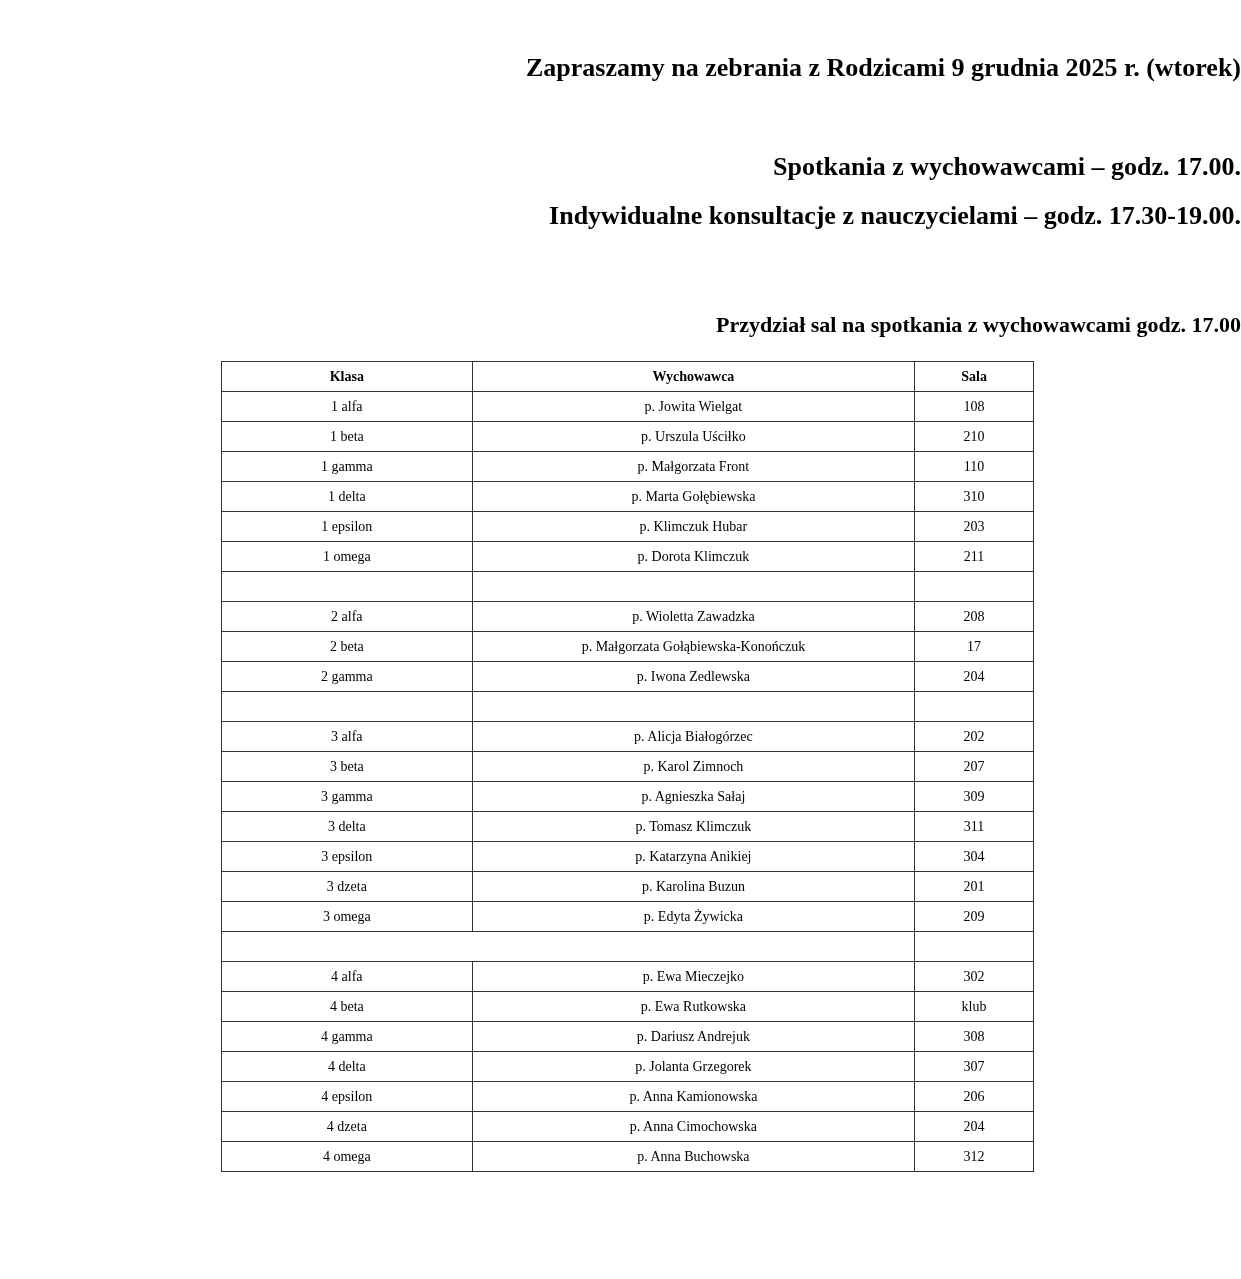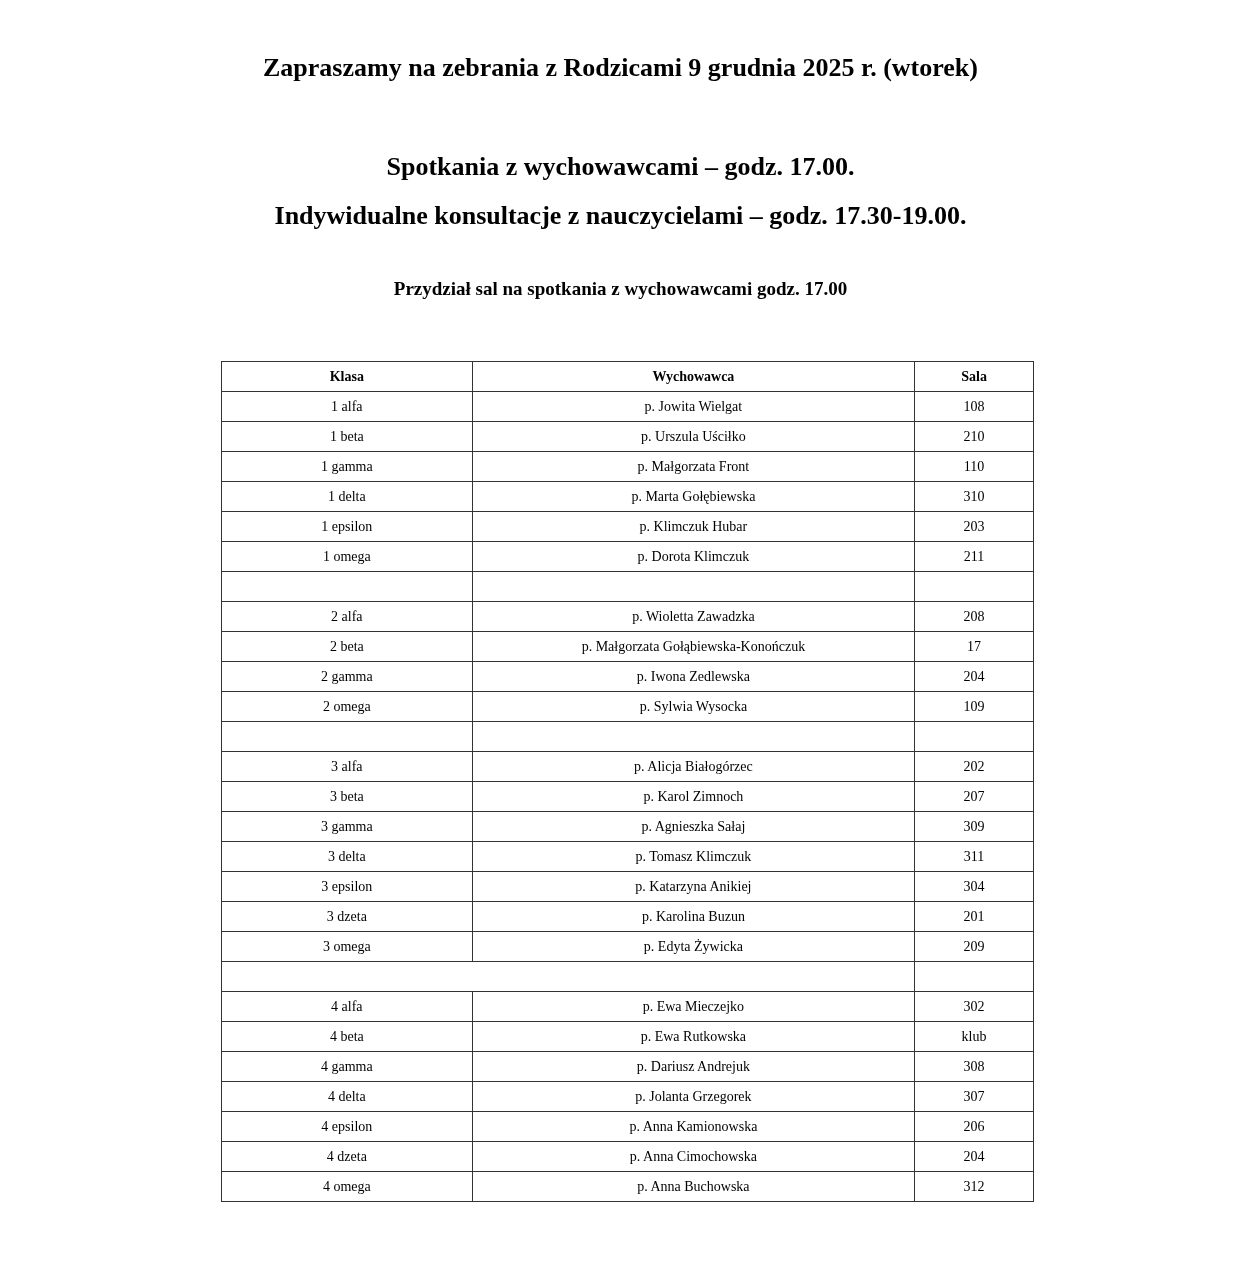--- a/index.html
+++ b/index.html
@@ -1,27 +1,27 @@
 <!DOCTYPE html>
 <html><head>
 <meta charset="utf-8">
 <style>
   html, body { margin: 0; padding: 0; background: #ffffff; }
   body {
     width: 1241px; height: 1279px; position: relative; overflow: hidden;
     font-family: "Liberation Serif", "DejaVu Serif", serif; color: #000;
   }
   .line {
-    position: absolute; left: 0; width: 1241px; text-align: center;
+    position: absolute; left: 0; width: 1241px; text-align: right;
     font-weight: bold; white-space: nowrap;
   }
   #title { top: 53px; font-size: 26px; }
   #sub1 { top: 152px; font-size: 26px; }
   #sub2 { top: 201px; font-size: 26px; }
-  #caption { top: 278px; font-size: 19px; }
+  #caption { top: 312px; font-size: 22px; }
 
   table.assign {
     position: absolute; left: 221px; top: 361px;
     width: 813px; border-collapse: collapse;
     font-size: 14px;
   }
   table.assign td, table.assign th {
     border: 1px solid #333; padding: 0; height: 29px; line-height: 26px;
   }
   table.assign th { font-weight: bold; text-align: center; height: 29px; }
@@ -100,25 +100,20 @@
         <td class="klasa">2 beta</td>
         <td class="name">p. Małgorzata Gołąbiewska-Konończuk</td>
         <td class="sala">17</td>
       </tr>
     <tr>
         <td class="klasa">2 gamma</td>
         <td class="name">p. Iwona Zedlewska</td>
         <td class="sala">204</td>
       </tr>
     <tr>
-        <td class="klasa">2 omega</td>
-        <td class="name">p. Sylwia Wysocka</td>
-        <td class="sala">109</td>
-      </tr>
-    <tr>
         <td></td>
         <td></td>
         <td></td>
       </tr>
 
     <tr>
         <td class="klasa">3 alfa</td>
         <td class="name">p. Alicja Białogórzec</td>
         <td class="sala">202</td>
       </tr>

